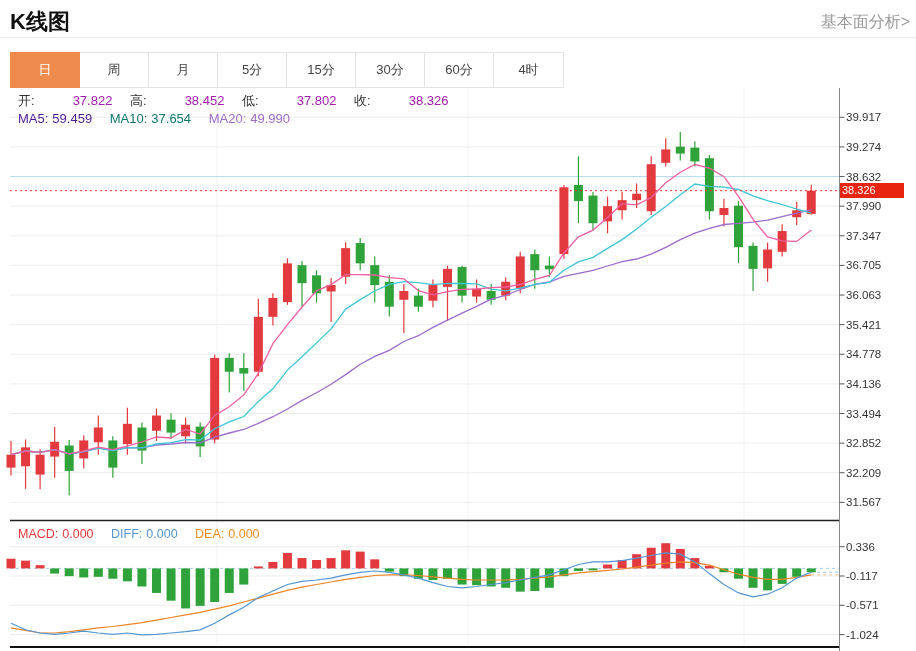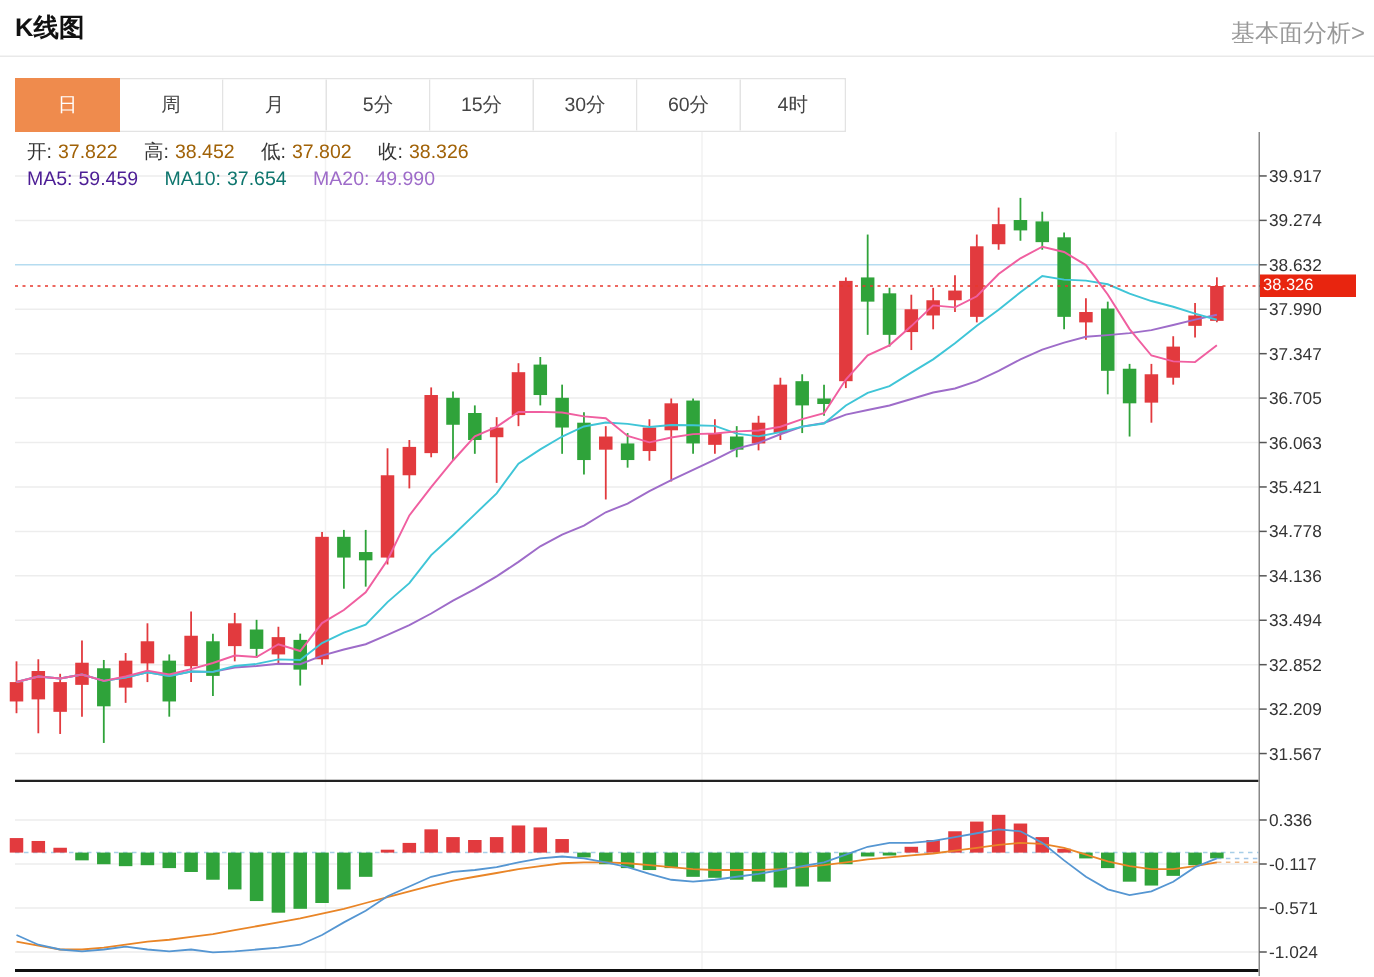--- a/index.html
+++ b/index.html
@@ -1,37 +1,37 @@
 <!DOCTYPE html>
 <html style="--accent: #ef8b4d;"><head>
 <meta charset="utf-8">
 <style>
   html,body{margin:0;padding:0;background:#fff;}
   .page{position:relative;width:916px;height:651px;overflow:hidden;background:#fff;
         font-family:"Liberation Sans","DejaVu Sans",sans-serif;}
-  .header-title{position:absolute;left:10px;top:7px;font-size:17px;font-weight:bold;color:#111;}
+  .header-title{position:absolute;left:10px;top:7px;font-size:22px;font-weight:bold;color:#111;}
   .header-link{position:absolute;right:6px;top:12px;font-size:16px;color:#999;cursor:pointer;}
   .header-sep{position:absolute;left:0;top:37px;width:916px;height:1px;background:#e9e9e9;}
   .tabbar{position:absolute;left:10px;top:52px;height:36px;display:flex;
           border:1px solid #e3e3e3;box-sizing:border-box;background:#fff;}
   .tab{width:69px;height:34px;line-height:34px;text-align:center;font-size:13px;color:#444;
        border-right:1px solid #e3e3e3;box-sizing:border-box;cursor:pointer;background:#fff;}
   .tab:last-child{border-right:none;}
   .tab.selected{background:var(--accent,#ef8b4d);color:#fff;border-right:none;margin:-1px 0 -1px -1px;
                 height:36px;line-height:36px;width:70px;}
   .chart{position:absolute;left:0;top:0;width:916px;height:651px;}
   svg{position:absolute;left:0;top:0;}
   .legend{position:absolute;white-space:nowrap;}
   .legend span{margin-right:4px;}
   .lg-gap{margin-right:14px !important;}
   .legend-ohlc{left:18px;top:92px;font-size:13px;}
   .legend-ma{left:18px;top:111px;font-size:13px;}
   .legend-macd{left:18px;top:527px;font-size:12.5px;}
   .lab{color:#333;}
-  .val-red{color:#a16207;}
+  .val-red{color:#a21caf;margin-left:34px;}
   .ma5{color:#4c1d95;} .ma10{color:#0f766e;} .ma20{color:#9e6cc9;}
   .macd-l{color:#e4393c;} .diff-l{color:#5596d2;} .dea-l{color:#f08c1e;}
   .price-badge{position:absolute;left:840px;top:183px;width:62px;height:15px;background:#e8250f;
                color:#fff;font-size:11px;line-height:15px;padding-left:2px;}
 </style>
 </head>
 <body>
 
 <div class="page">
 
@@ -298,17 +298,22 @@
       <span class="lab">低:</span><span class="val-red lg-gap">37.802</span>
       <span class="lab">收:</span><span class="val-red">38.326</span>
     </div>
 
     <div class="legend legend-ma">
       <span class="ma5">MA5:</span><span class="ma5 lg-gap">59.459</span>
       <span class="ma10">MA10:</span><span class="ma10 lg-gap">37.654</span>
       <span class="ma20">MA20:</span><span class="ma20">49.990</span>
     </div>
 
+    <div class="legend legend-macd">
+      <span class="macd-l">MACD:</span><span class="macd-l lg-gap">0.000</span>
+      <span class="diff-l">DIFF:</span><span class="diff-l lg-gap">0.000</span>
+      <span class="dea-l">DEA:</span><span class="dea-l">0.000</span>
+    </div>
 
     <div class="price-badge">38.326</div>
   </div>
 
 </div>
 
 </body></html>

